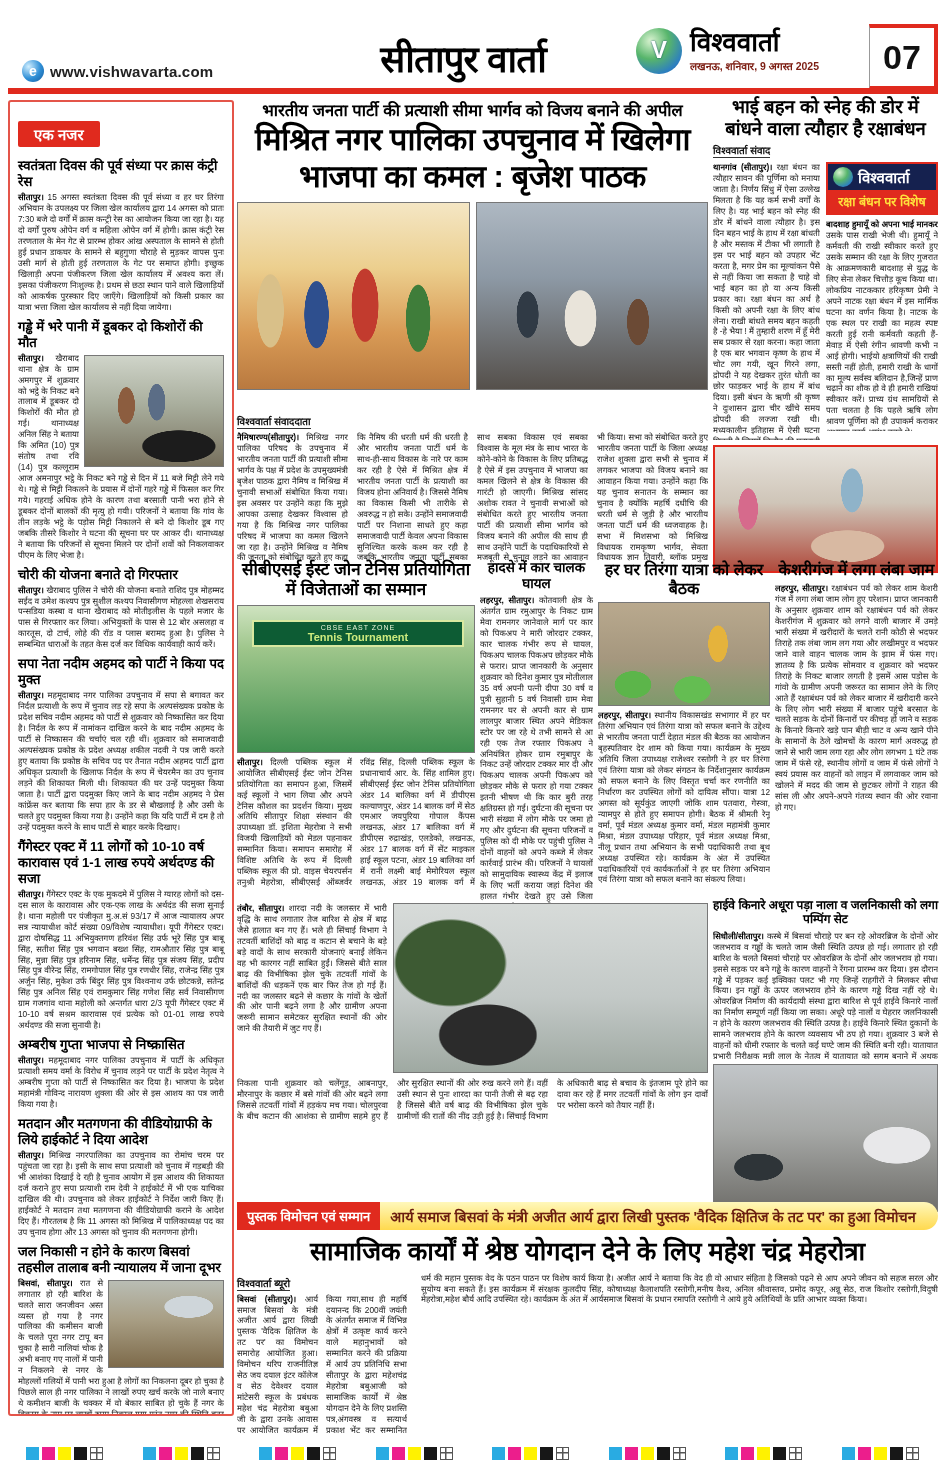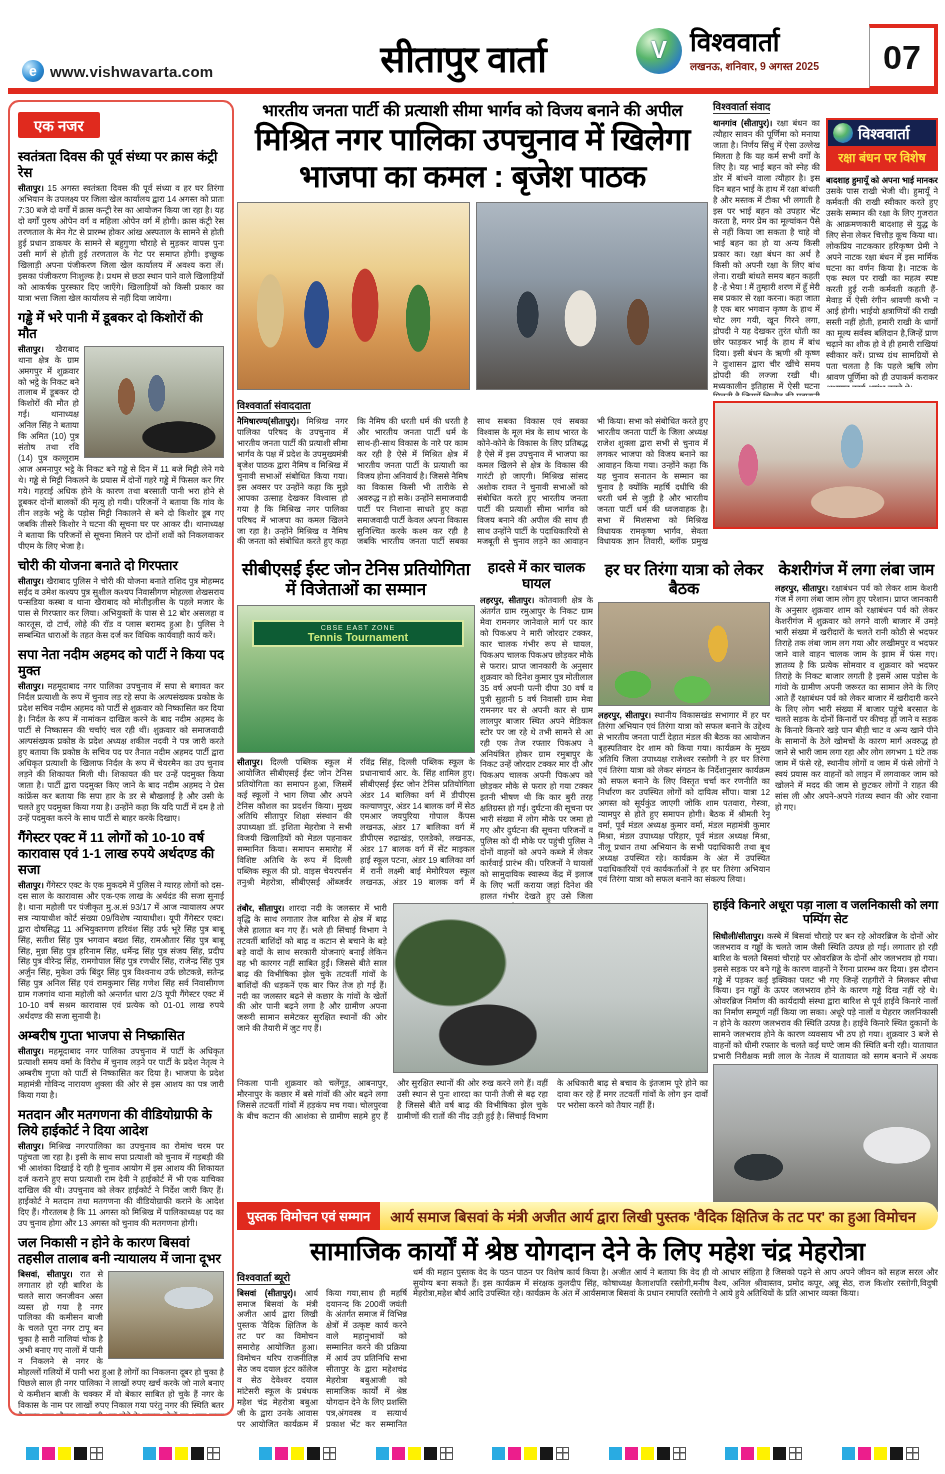--- a/index.html
+++ b/index.html
@@ -25,21 +25,21 @@
   .pagebox{position:absolute;right:0;top:0;width:64px;height:58px;border:4px solid #e02a1e;
            display:flex;align-items:center;justify-content:center;font-size:34px;font-weight:900;
            border-left:1px solid #999;background:#fff}
   .redrule{background:#e02a1e}
   
   .bt{font-size:8.3px;line-height:1.32;text-align:justify;color:#1d1d1d}
   .dl{font-weight:bold;color:#000}
   .byline{display:inline-block;font-size:10px;font-weight:bold;border-bottom:1px solid #333;margin-bottom:2px}
   .hc{font-weight:900;color:#000;text-align:center;line-height:1.2}
   
-  #sidebar{border:2px solid #e4554a;border-radius:11px;padding:8px 8px;box-sizing:border-box;overflow:hidden;background:#fff}
+  #sidebar{border:2px solid #e4554a;border-radius:3px;padding:17px 8px;box-sizing:border-box;overflow:hidden;background:#fff}
   .eknajar{display:inline-block;background:#e02a1e;color:#fff;font-weight:900;font-size:15px;
            padding:3px 16px;border-radius:2px;margin:2px 0 5px}
   .side-h{font-size:13.2px;font-weight:900;color:#000000;line-height:1.22;margin:6px 0 2px}
   .ph{border:1px solid #777;background:#b9b3a4;position:relative;overflow:hidden;box-sizing:border-box}
   .fr{float:right;margin:2px 0 2px 5px}
   
   .ph-crowd{background:radial-gradient(60px 26px at 68% 82%,#1c1c1c 0 60%,transparent 62%),
     radial-gradient(14px 30px at 30% 45%,#8c5d3f 0 60%,transparent 62%),
     radial-gradient(14px 30px at 52% 42%,#5b6d86 0 60%,transparent 62%),
     linear-gradient(180deg,#cfd4c9 0%,#a8ad9c 45%,#77705d 100%)}
@@ -176,30 +176,31 @@
     
   </div>
 
   <div class="abs" style="left:237px;top:96px;width:471px;height:462px">
     <div class="hc" style="font-size:16.5px;margin-top:5px">भारतीय जनता पार्टी की प्रत्याशी सीमा भार्गव को विजय बनाने की अपील</div>
     <div class="hc" style="font-size:31px;letter-spacing:-0.5px">मिश्रित नगर पालिका उपचुनाव में खिलेगा भाजपा  का कमल : बृजेश पाठक</div>
     <div style="display:flex;gap:6px;margin-top:7px">
       <div class="ph ph-stage" style="flex:1;height:188px"></div>
       <div class="ph ph-walk" style="flex:1;height:188px"></div>
     </div>
-    <div style="margin-top:5px">
+    <div style="margin-top:21px">
       <span class="byline">विश्ववार्ता संवाददाता</span>
       <div class="bt cols4" style="height:140px;overflow:hidden;margin-top:1px">
         <b class="dl">नैमिषारण्य(सीतापुर)।</b>
         <span>मिश्रिख नगर पालिका परिषद के उपचुनाव में भारतीय जनता पार्टी की प्रत्याशी सीमा भार्गव के पक्ष में प्रदेश के उपमुख्यमंत्री बृजेश पाठक द्वारा नैमिष व मिश्रिख में चुनावी सभाओं संबोधित किया गया। इस अवसर पर उन्होंने कहा कि मुझे आपका उत्साह देखकर विश्वास हो गया है कि मिश्रिख नगर पालिका परिषद में भाजपा का कमल खिलने जा रहा है। उन्होंने मिश्रिख व नैमिष की जनता को संबोधित करते हुए कहा कि नैमिष की धरती धर्म की धरती है और भारतीय जनता पार्टी धर्म के साथ-ही-साथ विकास के नारे पर काम कर रही है ऐसे में मिश्रित क्षेत्र में भारतीय जनता पार्टी के प्रत्याशी का विजय होना अनिवार्य है। जिससे नैमिष का विकास किसी भी तारीके से अवरुद्ध न हो सके। उन्होंने समाजवादी पार्टी पर निशाना साधते हुए कहा समाजवादी पार्टी केवल अपना विकास सुनिश्चित करके कश्म कर रही है जबकि भारतीय जनता पार्टी सबका साथ सबका विकास एवं सबका विश्वास के मूल मंत्र के साथ भारत के कोने-कोने के विकास के लिए प्रतिबद्ध है ऐसे में इस उपचुनाव में भाजपा का कमल खिलने से क्षेत्र के विकास की गारंटी हो जाएगी। मिश्रिख सांसद अशोक रावत ने चुनावी सभाओं को संबोधित करते हुए भारतीय जनता पार्टी की प्रत्याशी सीमा भार्गव को विजय बनाने की अपील की साथ ही साथ उन्होंने पार्टी के पदाधिकारियों से मजबूती से चुनाव लड़ने का आवाहन भी किया। सभा को संबोधित करते हुए भारतीय जनता पार्टी के जिला अध्यक्ष राजेश शुक्ला द्वारा सभी से चुनाव में लगकर भाजपा को विजय बनाने का आवाहन किया गया। उन्होंने कहा कि यह चुनाव सनातन के सम्मान का चुनाव है क्योंकि महर्षि दधीचि की धरती धर्म से जुड़ी है और भारतीय जनता पार्टी धर्म की ध्वजवाहक है। सभा में मिशसभा को मिश्रिख विधायक रामकृष्ण भार्गव, सेवता विधायक ज्ञान तिवारी, ब्लॉक प्रमुख रामकिंकर पांडे, प्रत्याशी सीमा भार्गव द्वारा संबोधित किया गया।</span>
       </div>
     </div>
   </div>
 
   <div class="abs" style="left:713px;top:96px;width:225px;height:462px">
+    <div class="hc" style="font-size:18.5px">भाई बहन को स्नेह की डोर में बांधने वाला त्यौहार है रक्षाबंधन</div>
     <span class="byline" style="margin-top:3px">विश्ववार्ता संवाद</span>
     <div style="display:flex;gap:6px;margin-top:2px">
       <div class="bt" style="width:107px;height:278px;overflow:hidden">
         <b class="dl">थानगांव (सीतापुर)।</b>
         <span>रक्षा बंधन का त्यौहार सावन की पूर्णिमा को मनाया जाता है। निर्णय सिंधु में ऐसा उल्लेख मिलता है कि यह कर्म सभी वर्गों के लिए है। यह भाई बहन को स्नेह की डोर में बांधने वाला त्यौहार है। इस दिन बहन भाई के हाथ में रक्षा बांधती है और मस्तक में टीका भी लगाती है इस पर भाई बहन को उपहार भेंट करता है, मगर प्रेम का मूल्यांकन पैसे से नहीं किया जा सकता है चाहे वो भाई बहन का हो या अन्य किसी प्रकार का। रक्षा बंधन का अर्थ है किसी को अपनी रक्षा के लिए बांध लेना। राखी बांधते समय बहन कहती है -हे भैया ! मैं तुम्हारी शरण में हूँ मेरी सब प्रकार से रक्षा करना। कहा जाता है एक बार भगवान कृष्ण के हाथ में चोट लग गयी, खून गिरने लगा, द्रोपदी ने यह देखकर तुरंत धोती का छोर फाड़कर भाई के हाथ में बांध दिया। इसी बंधन के ऋणी श्री कृष्ण ने दुःशासन द्वारा चीर खींचे समय द्रोपदी की लज्जा रखी थी। मध्यकालीन इतिहास में ऐसी घटना मिलती है जिसमें चित्तौड़ की महारानी कर्मवती ने मुगल</span>
       </div>
       <div style="width:112px">
         <div class="spbox">
           <div class="top">
             <div class="mini"></div>
@@ -280,21 +281,21 @@
     <div class="ph ph-highway" style="height:148px;margin-top:5px"></div>
   </div>
 
   <div class="abs bstrip" style="left:237px;top:1202px;width:701px;height:28px">
     <div class="lbl">पुस्तक विमोचन एवं सम्मान</div>
     <div class="yel">आर्य समाज बिसवां के मंत्री अजीत आर्य द्वारा लिखी पुस्तक  'वैदिक क्षितिज के तट पर' का हुआ विमोचन</div>
   </div>
 
   <div class="abs" style="left:237px;top:1236px;width:701px;height:200px">
     <div class="hc" style="font-size:25.5px">सामाजिक कार्यों में श्रेष्ठ योगदान देने के लिए महेश चंद्र मेहरोत्रा</div>
-    <div style="display:flex;gap:6px;">
+    <div style="display:flex;gap:14px;margin-top:6px">
       <div style="width:170px">
         <span class="byline">विश्ववार्ता ब्यूरो</span>
         <div class="bt cols2" style="height:146px;overflow:hidden;margin-top:1px">
           <b class="dl">बिसवां (सीतापुर)।</b>
           <span>आर्य समाज बिसवां के मंत्री अजीत आर्य द्वारा लिखी पुस्तक 'वैदिक क्षितिज के तट पर' का विमोचन समारोह आयोजित हुआ। विमोचन थरिप राजनीतिज्ञ सेठ जय दयाल इंटर कॉलेज व सेठ देवेश्वर दयाल मांटेसरी स्कूल के प्रबंधक महेश चंद्र मेहरोत्रा बबुआ जी के द्वारा उनके आवास पर आयोजित कार्यक्रम में किया गया,साथ ही महर्षि दयानन्द कि 200वीं जयंती के अंतर्गत समाज में विभिन्न क्षेत्रों में उत्कृष्ट कार्य करने वाले महानुभावों को सम्मानित करने की प्रक्रिया में आर्य उप प्रतिनिधि सभा सीतापुर के द्वारा महेशचंद्र मेहरोत्रा बबुआजी को सामाजिक कार्यों में श्रेष्ठ योगदान देने के लिए प्रशस्ति पत्र,अंगवस्त्र व सत्यार्थ प्रकाश भेंट कर सम्मानित किया गया। पेंसिस की सरकारी बैंक में उच्च अधिकारी पद पर कार्यरत शिव मेहरोत्रा वो भी अंग वस्त्र व सत्यार्थ प्रकाश भेंट करके सम्मानित किया गया। कार्यक्रम का संचालन कवि आनंद खत्री के द्वारा किया गया। कार्यक्रम के अध्यक्ष महेश चंद्र मेहरोत्रा ने कहा की आर्य समाज,समाज में व्याप्त कुरीतियों को दूर करने के लिए निरंतर तत्पर रहा है और सदस्यों के वाचन को बढ़ावा देने में जिसमें सनातन</span>
         </div>
       </div>
       <div class="bt" style="flex:1;height:162px;overflow:hidden">
         <span>धर्म की महान पुस्तक वेद के पठन पाठन पर विशेष कार्य किया है। अजीत आर्य ने बताया कि वेद ही वो आधार संहिता है जिसको पढ़ने से आप अपने जीवन को सहज सरल और सुयोग्य बना सकते हैं। इस कार्यक्रम में संरक्षक कुलदीप सिंह, कोषाध्यक्ष कैलाशपति रस्तोगी,मनीष वैश्य, अनिल श्रीवास्तव, प्रमोद कपूर, अन्नू सेठ, राज किशोर रस्तोगी,विदुषी मेहरोत्रा,महेश बौर्य आदि उपस्थित रहे। कार्यक्रम के अंत में आर्यसमाज बिसवां के प्रधान रमापति रस्तोगी ने आये हुये अतिथियों के प्रति आभार व्यक्त किया।</span>
       </div>

